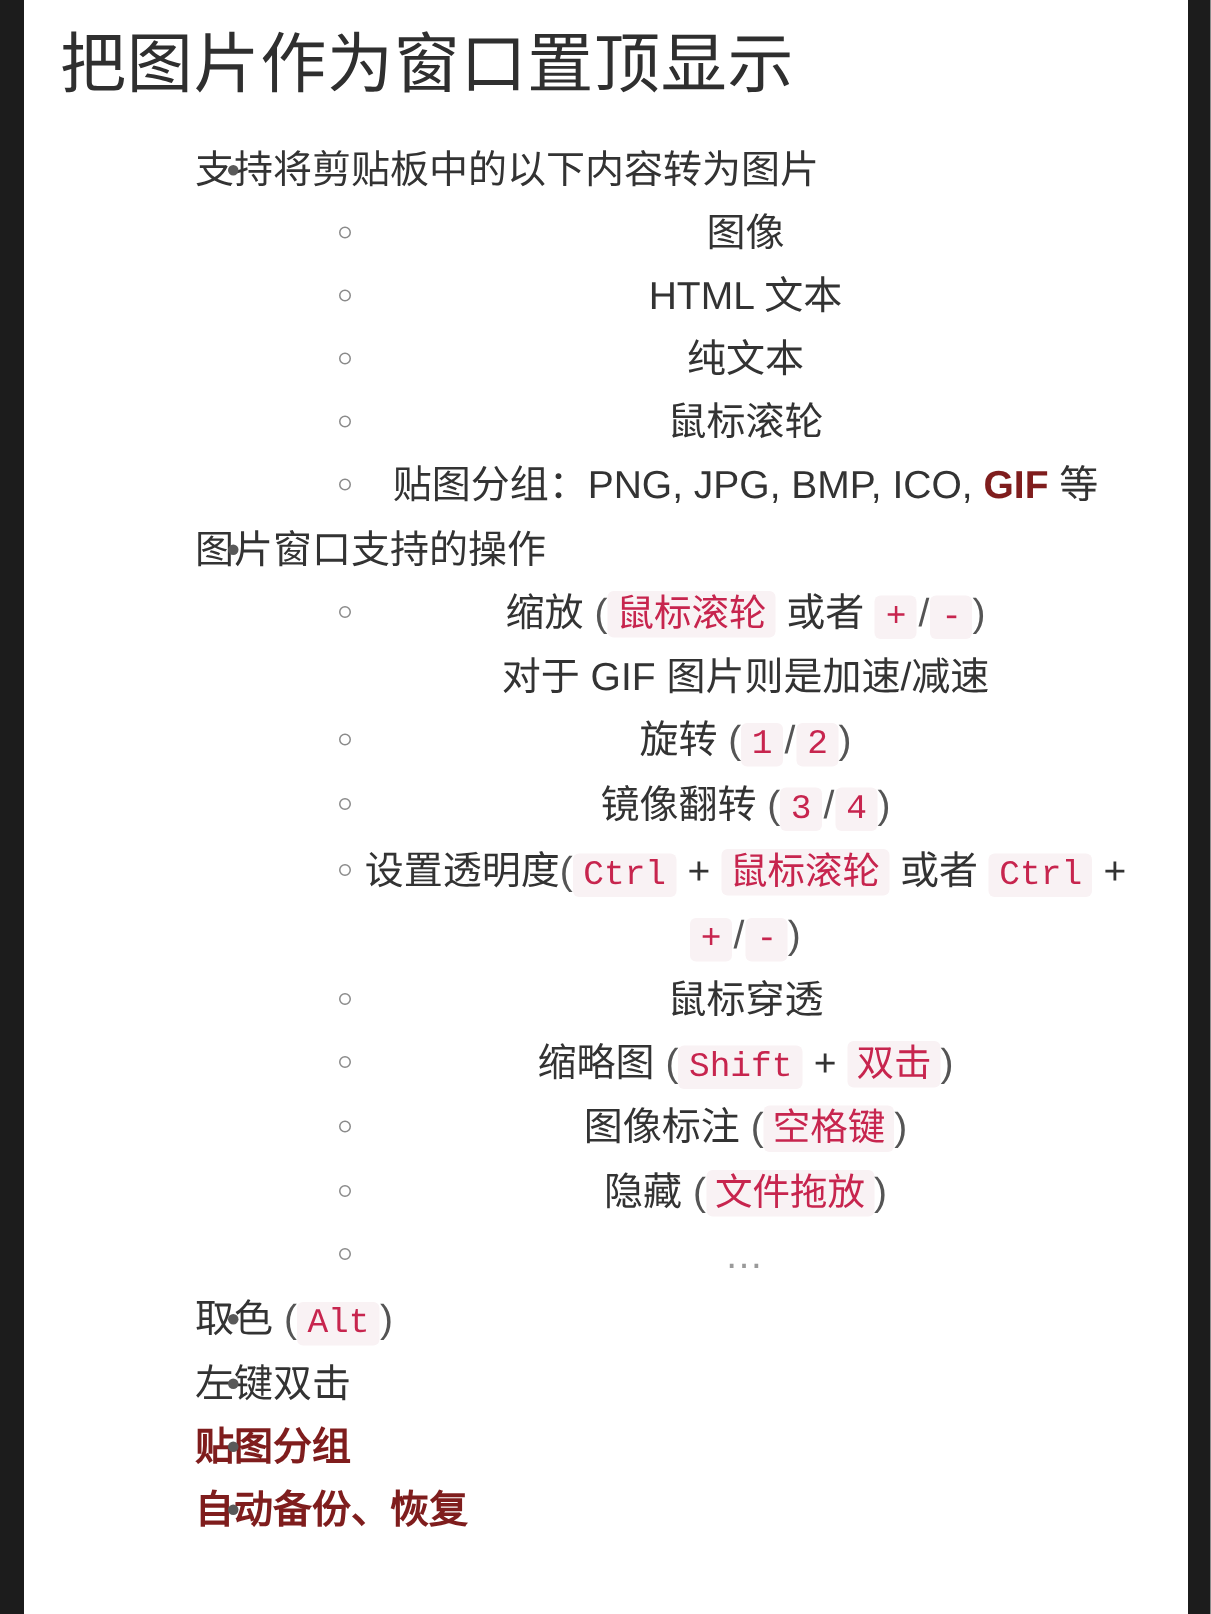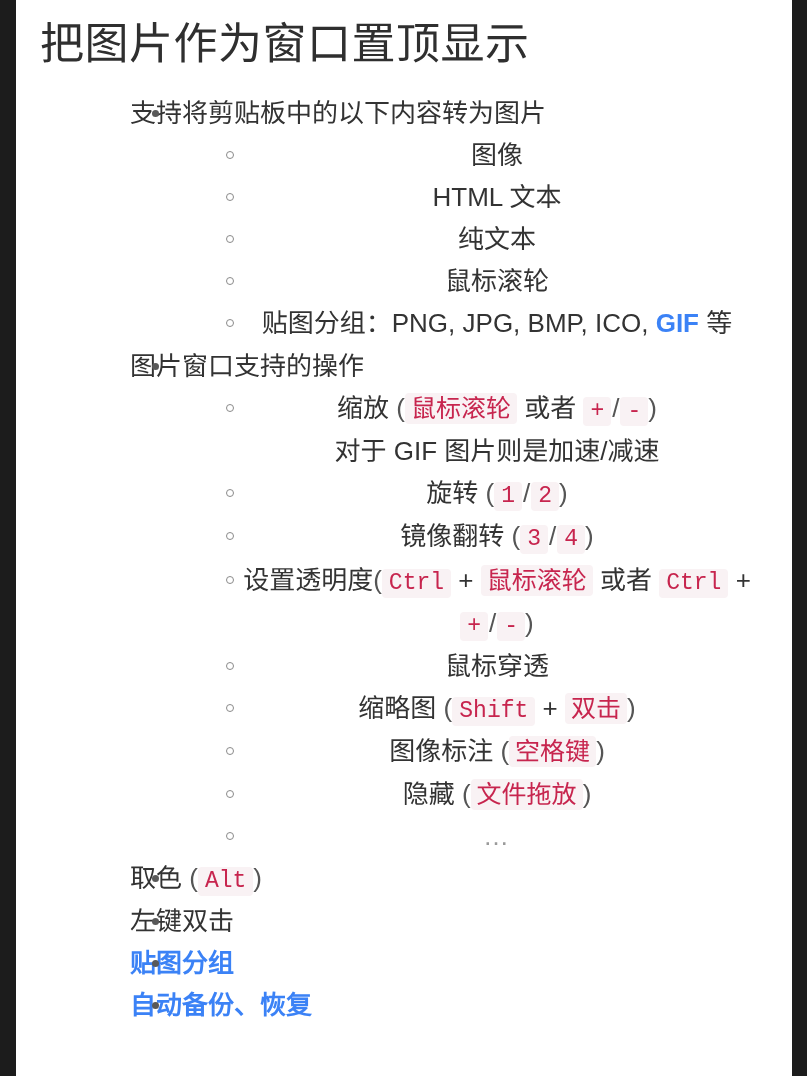--- a/index.html
+++ b/index.html
@@ -94,21 +94,21 @@
   .row {
     display: block;
     position: relative;
   }
   .subline {
     display: block;
   }
 
   b, .bold {
     font-weight: 700;
-    color: #3b82f6;
+    color: #7f1d1d;
   }
 
   code, .code {
     background: #f9f2f4;
     color: #c7254e;
     border-radius: 4px;
     padding: 1px 7px 2px 7px;
     font-family: "Liberation Mono", "DejaVu Sans Mono", monospace;
     font-size: 23px;
     white-space: nowrap;

